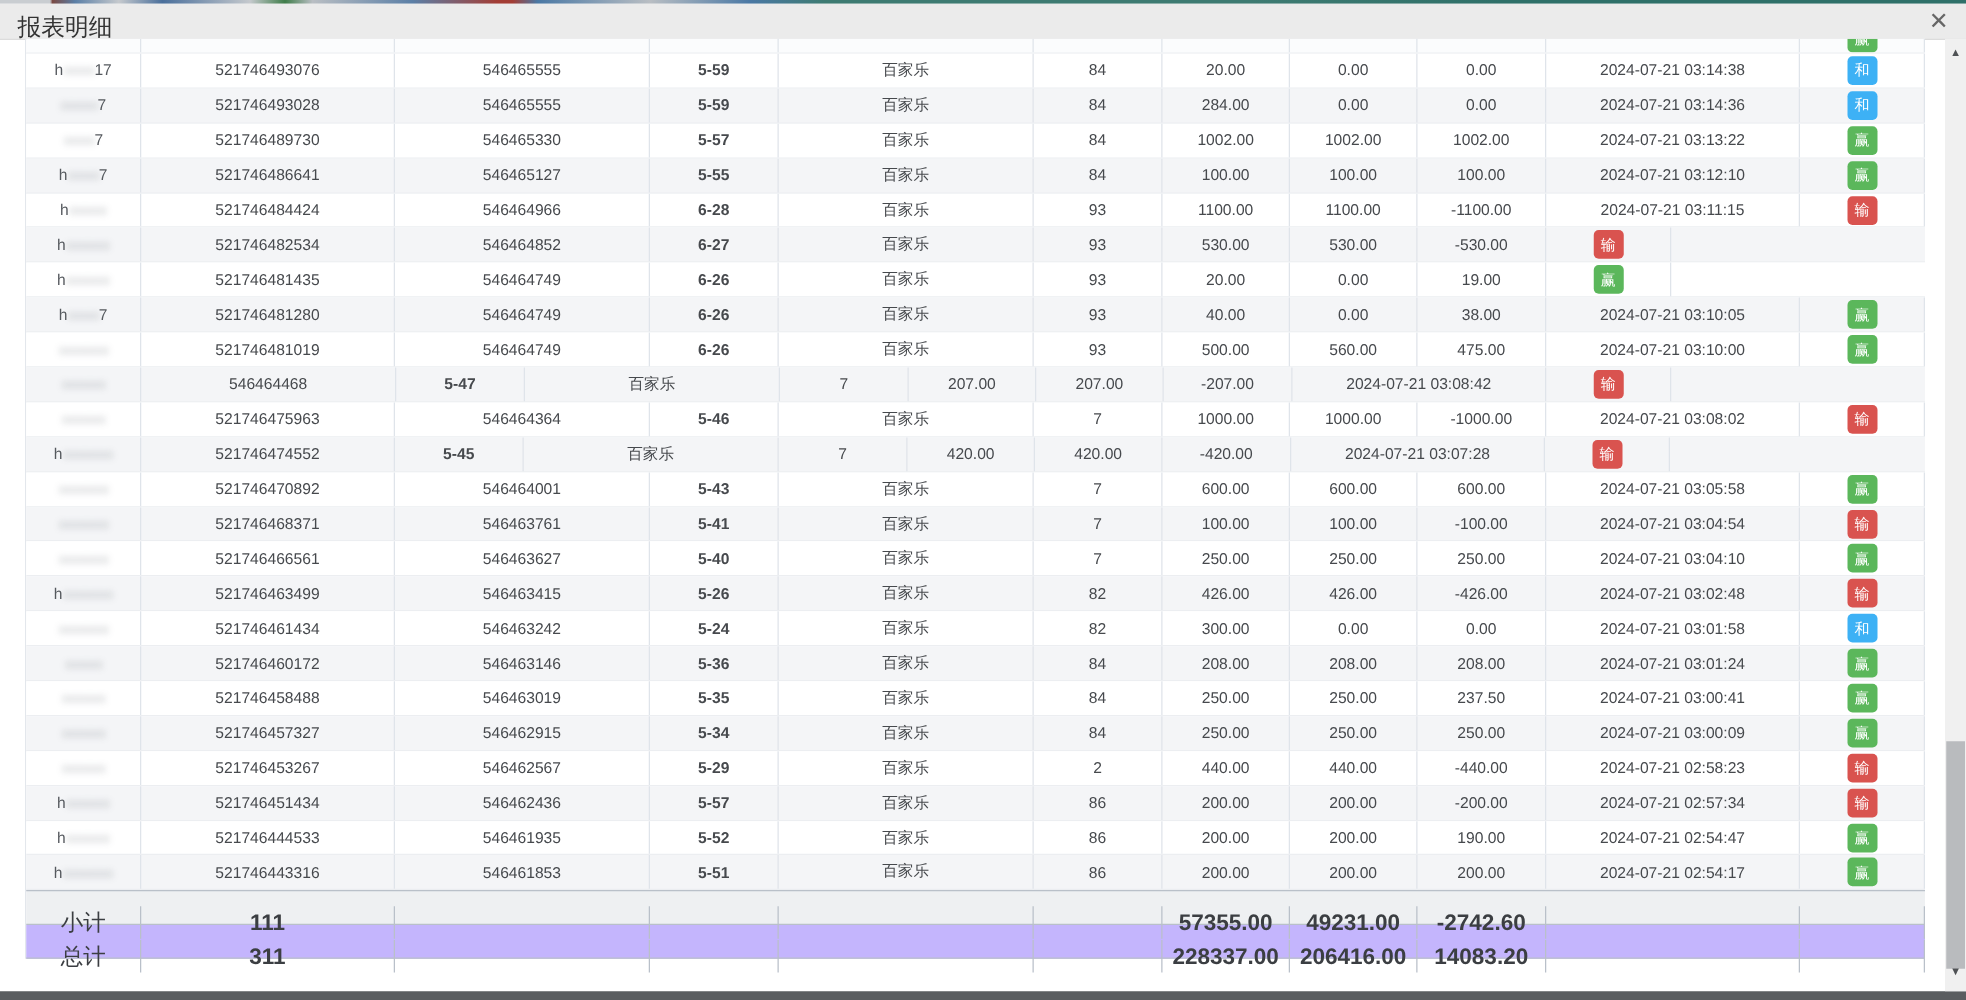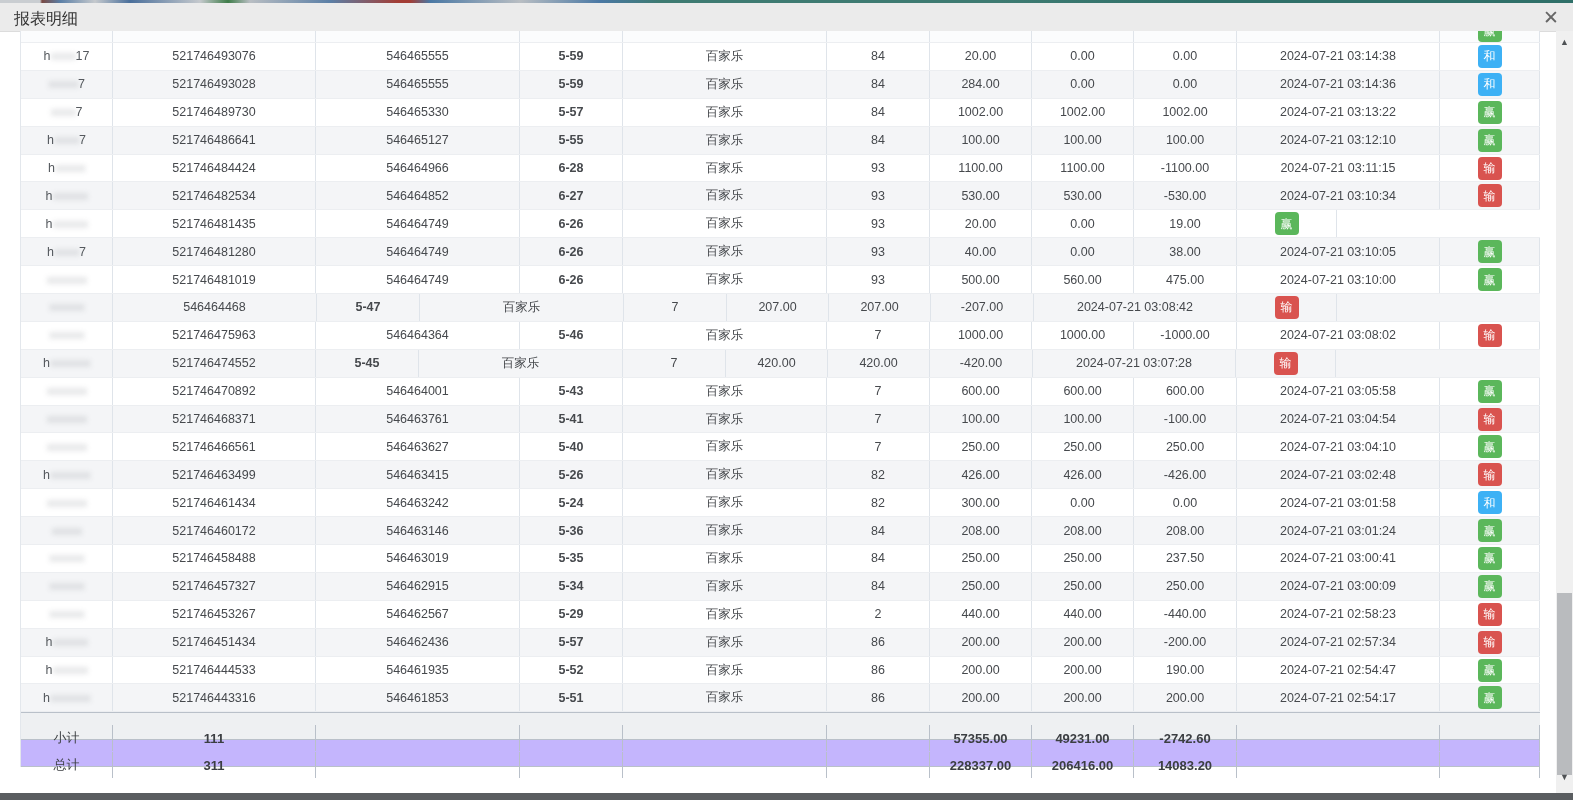--- a/index.html
+++ b/index.html
@@ -11,21 +11,21 @@
   .top-strip{position:absolute;left:0;top:0;width:1573px;height:3px;
     background:linear-gradient(90deg,
       #c9cdd1 0px,#c9cdd1 40px,#7a4a44 42px,#5b7fa6 60px,#c5c9cd 95px,
       #4a6f9b 130px,#c5c9cd 200px,#3f7d4a 228px,#b9bec3 250px,
       #5b7fa6 330px,#a33d35 398px,#a33d35 410px,#4a78a4 430px,
       #b9bec3 520px,#4a78a4 600px,#3e7b72 660px,#3e7b72 1000px,
       #2f7069 1200px,#2f7069 1573px);}
 
   .modal-header{position:absolute;left:0;top:3px;width:1573px;height:29px;
     background:#ebebeb;border-bottom:1px solid #dcdcdc;}
-  .modal-title{position:absolute;left:14px;top:6px;font-size:16px;color:#333;font-weight:500;}
+  .modal-title{position:absolute;left:14px;top:6px;font-size:19px;color:#333;font-weight:500;}
   .close-btn{position:absolute;right:14px;top:3px;font-size:19px;color:#666;cursor:pointer;line-height:24px;font-weight:400;}
 
   .bottom-strip{position:absolute;left:0;top:793px;width:1573px;height:7px;background:#5a5d60;}
 
   
   .tbl{position:absolute;left:20px;top:31px;width:1520px;border-left:1px solid #e3e7ec;}
   .row{display:flex;height:27.9px;align-items:center;background:#fff;border-bottom:1px solid #eceef1;}
   .row.alt{background:#f4f5f7;}
   .row.partial{height:12px;overflow:hidden;background:#fbfcfd;align-items:flex-start;}
   .cell{height:100%;display:flex;align-items:center;justify-content:center;
@@ -39,21 +39,21 @@
   .badge{display:inline-flex;align-items:center;justify-content:center;
     width:24px;height:23px;border-radius:4px;color:#fff;font-size:12px;line-height:1;}
   .badge.win{background:var(--win);}
   .badge.lose{background:var(--lose);}
   .badge.tie{background:var(--tie);}
   .partial .badge{margin-top:-12px;}
 
   .sum-row{display:flex;height:27.5px;align-items:center;background:#eef0f2;
     border-top:1px solid #b9c0c9;border-bottom:1px solid #b9c0c9;}
   .sum-row.grand{background:#c4b5fd;border-top:none;}
-  .sum-row .cell{border-right:1px solid #b9c0c9;font-size:13px;margin-top:24px;}
+  .sum-row .cell{border-right:1px solid #b9c0c9;font-size:18px;margin-top:24px;}
   .sum-row .num{font-weight:bold;color:#3b3e42;}
   .sum-label{font-size:12.5px;color:#3b3e42;}
 
   
   .scrollbar{position:absolute;right:0;top:31px;width:17px;height:762px;background:#f0f0f0;}
   .sb-arrow{position:absolute;left:0;width:17px;height:17px;display:flex;align-items:center;justify-content:center;
     font-size:9px;color:#4f5255;cursor:pointer;}
   .sb-up{top:2px;}
   .sb-down{bottom:8px;}
   .sb-thumb{position:absolute;left:1px;top:562px;width:15px;height:182px;background:#b9bbbe;cursor:pointer;}
@@ -187,21 +187,20 @@
           <span class="un-part"></span>
         </div>
         <div class="cell c2">521746482534</div>
         <div class="cell c3">546464852</div>
         <div class="cell c4">6-27</div>
         <div class="cell c5">百家乐</div>
         <div class="cell c6">93</div>
         <div class="cell c7">530.00</div>
         <div class="cell c8">530.00</div>
         <div class="cell c9">-530.00</div>
-        <div class="cell c10">2024-07-21 03:10:34</div>
         <div class="cell c11">
           <span class="badge lose">输</span>
         </div>
       </div>
       <div class="row">
         <div class="cell c1">
           <span class="un-part">h</span>
           <span class="un-blur">xxxxxxx</span>
           <span class="un-part"></span>
         </div>

